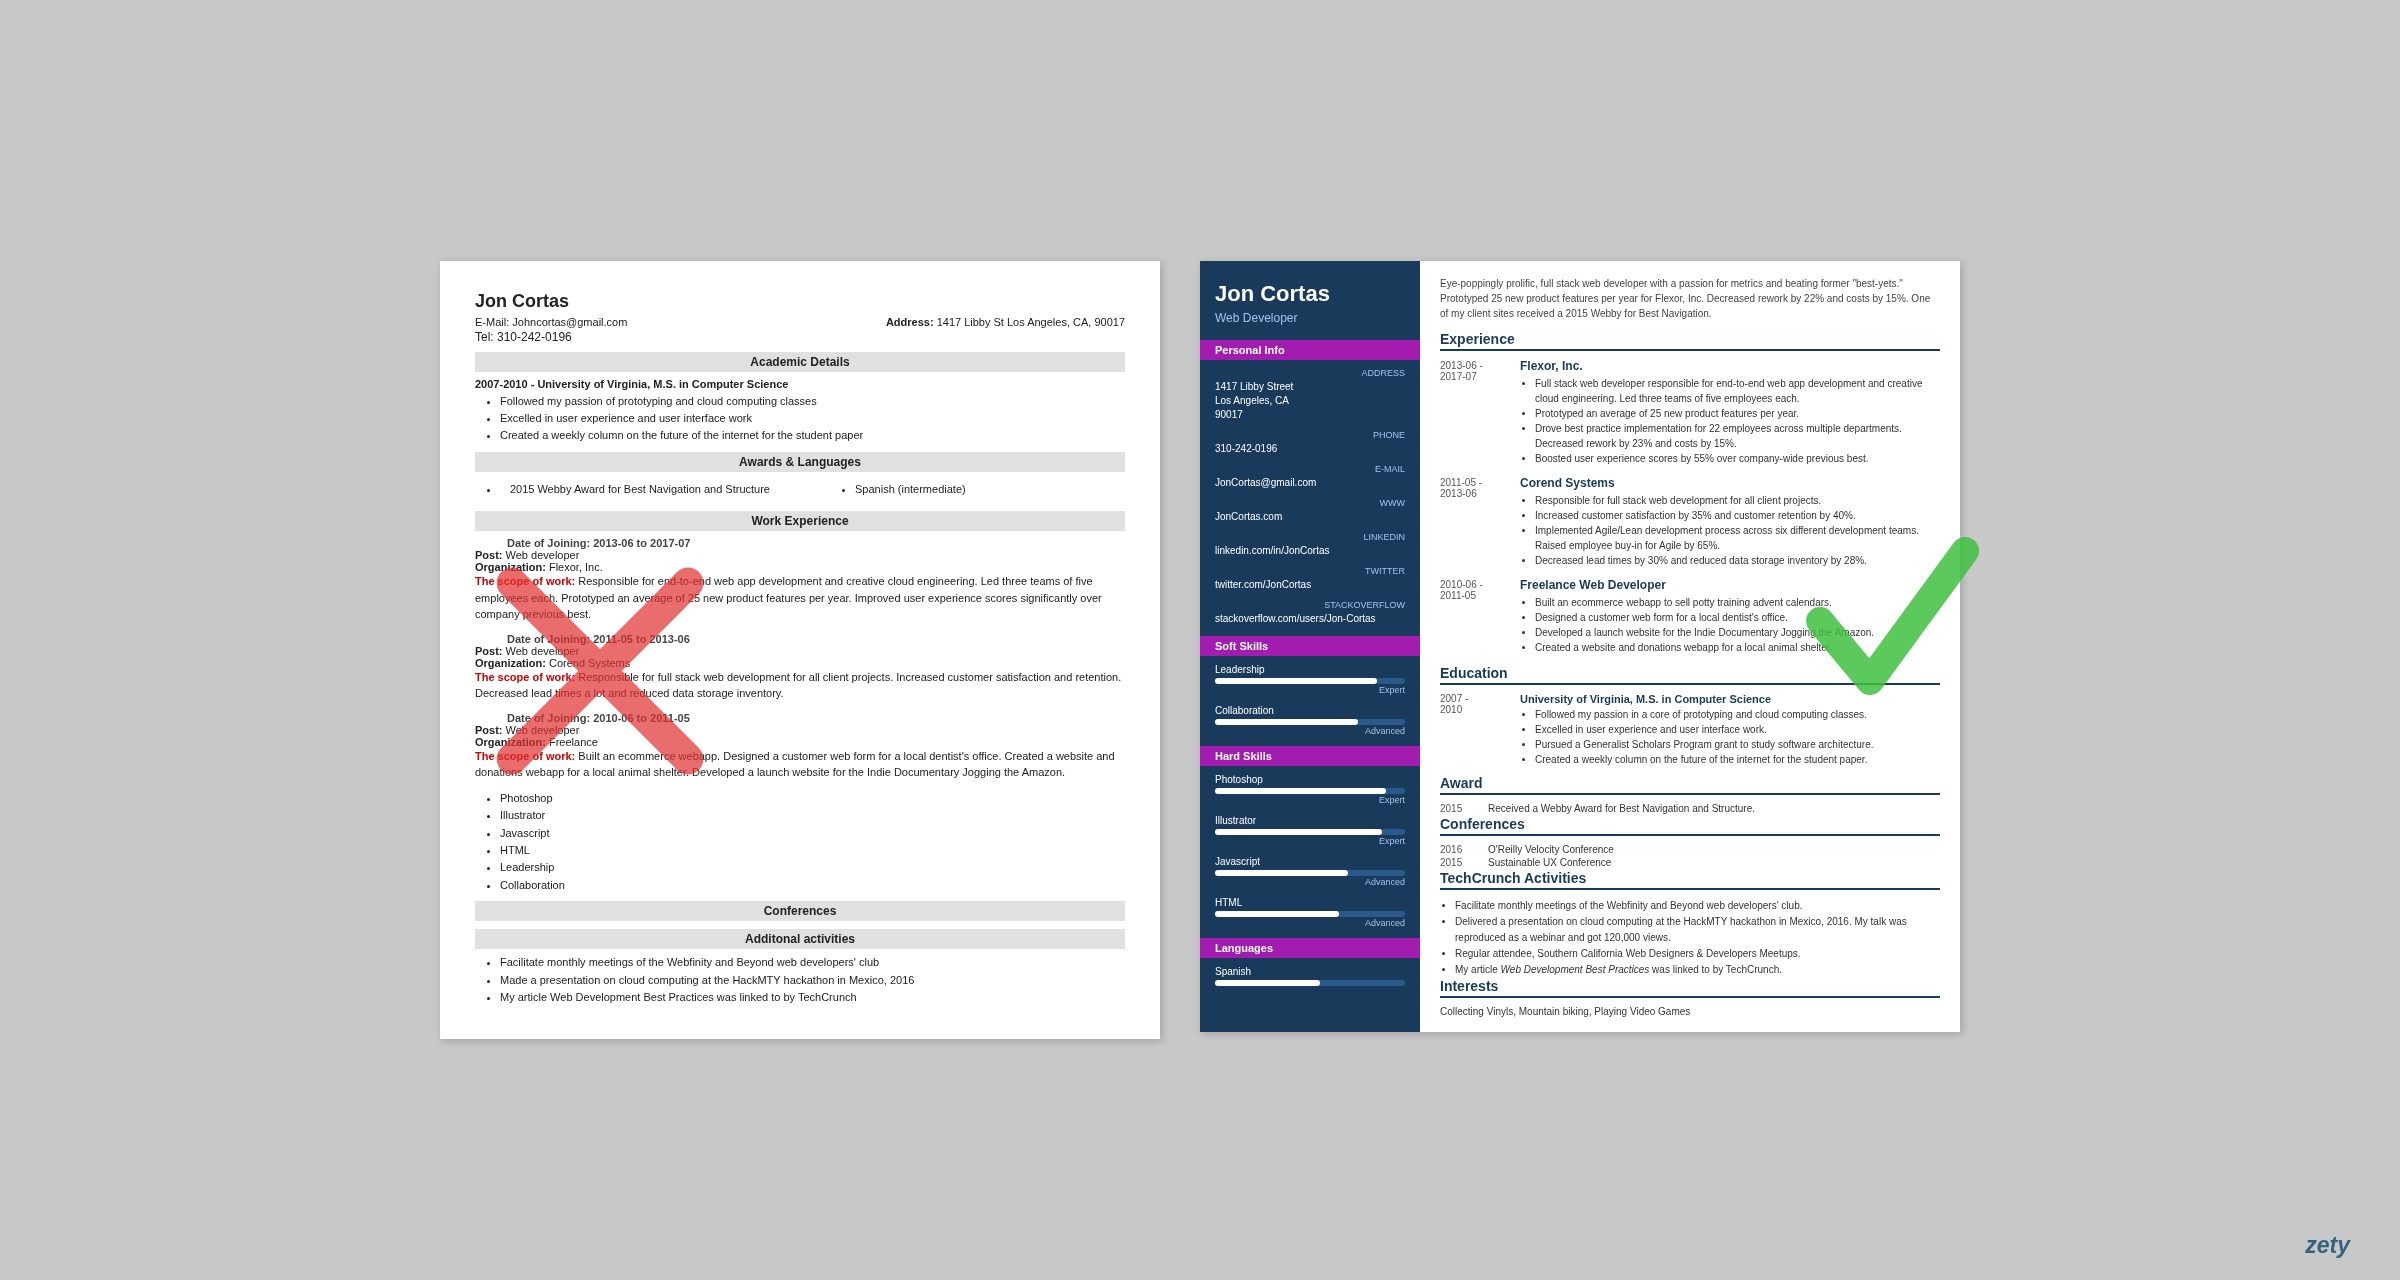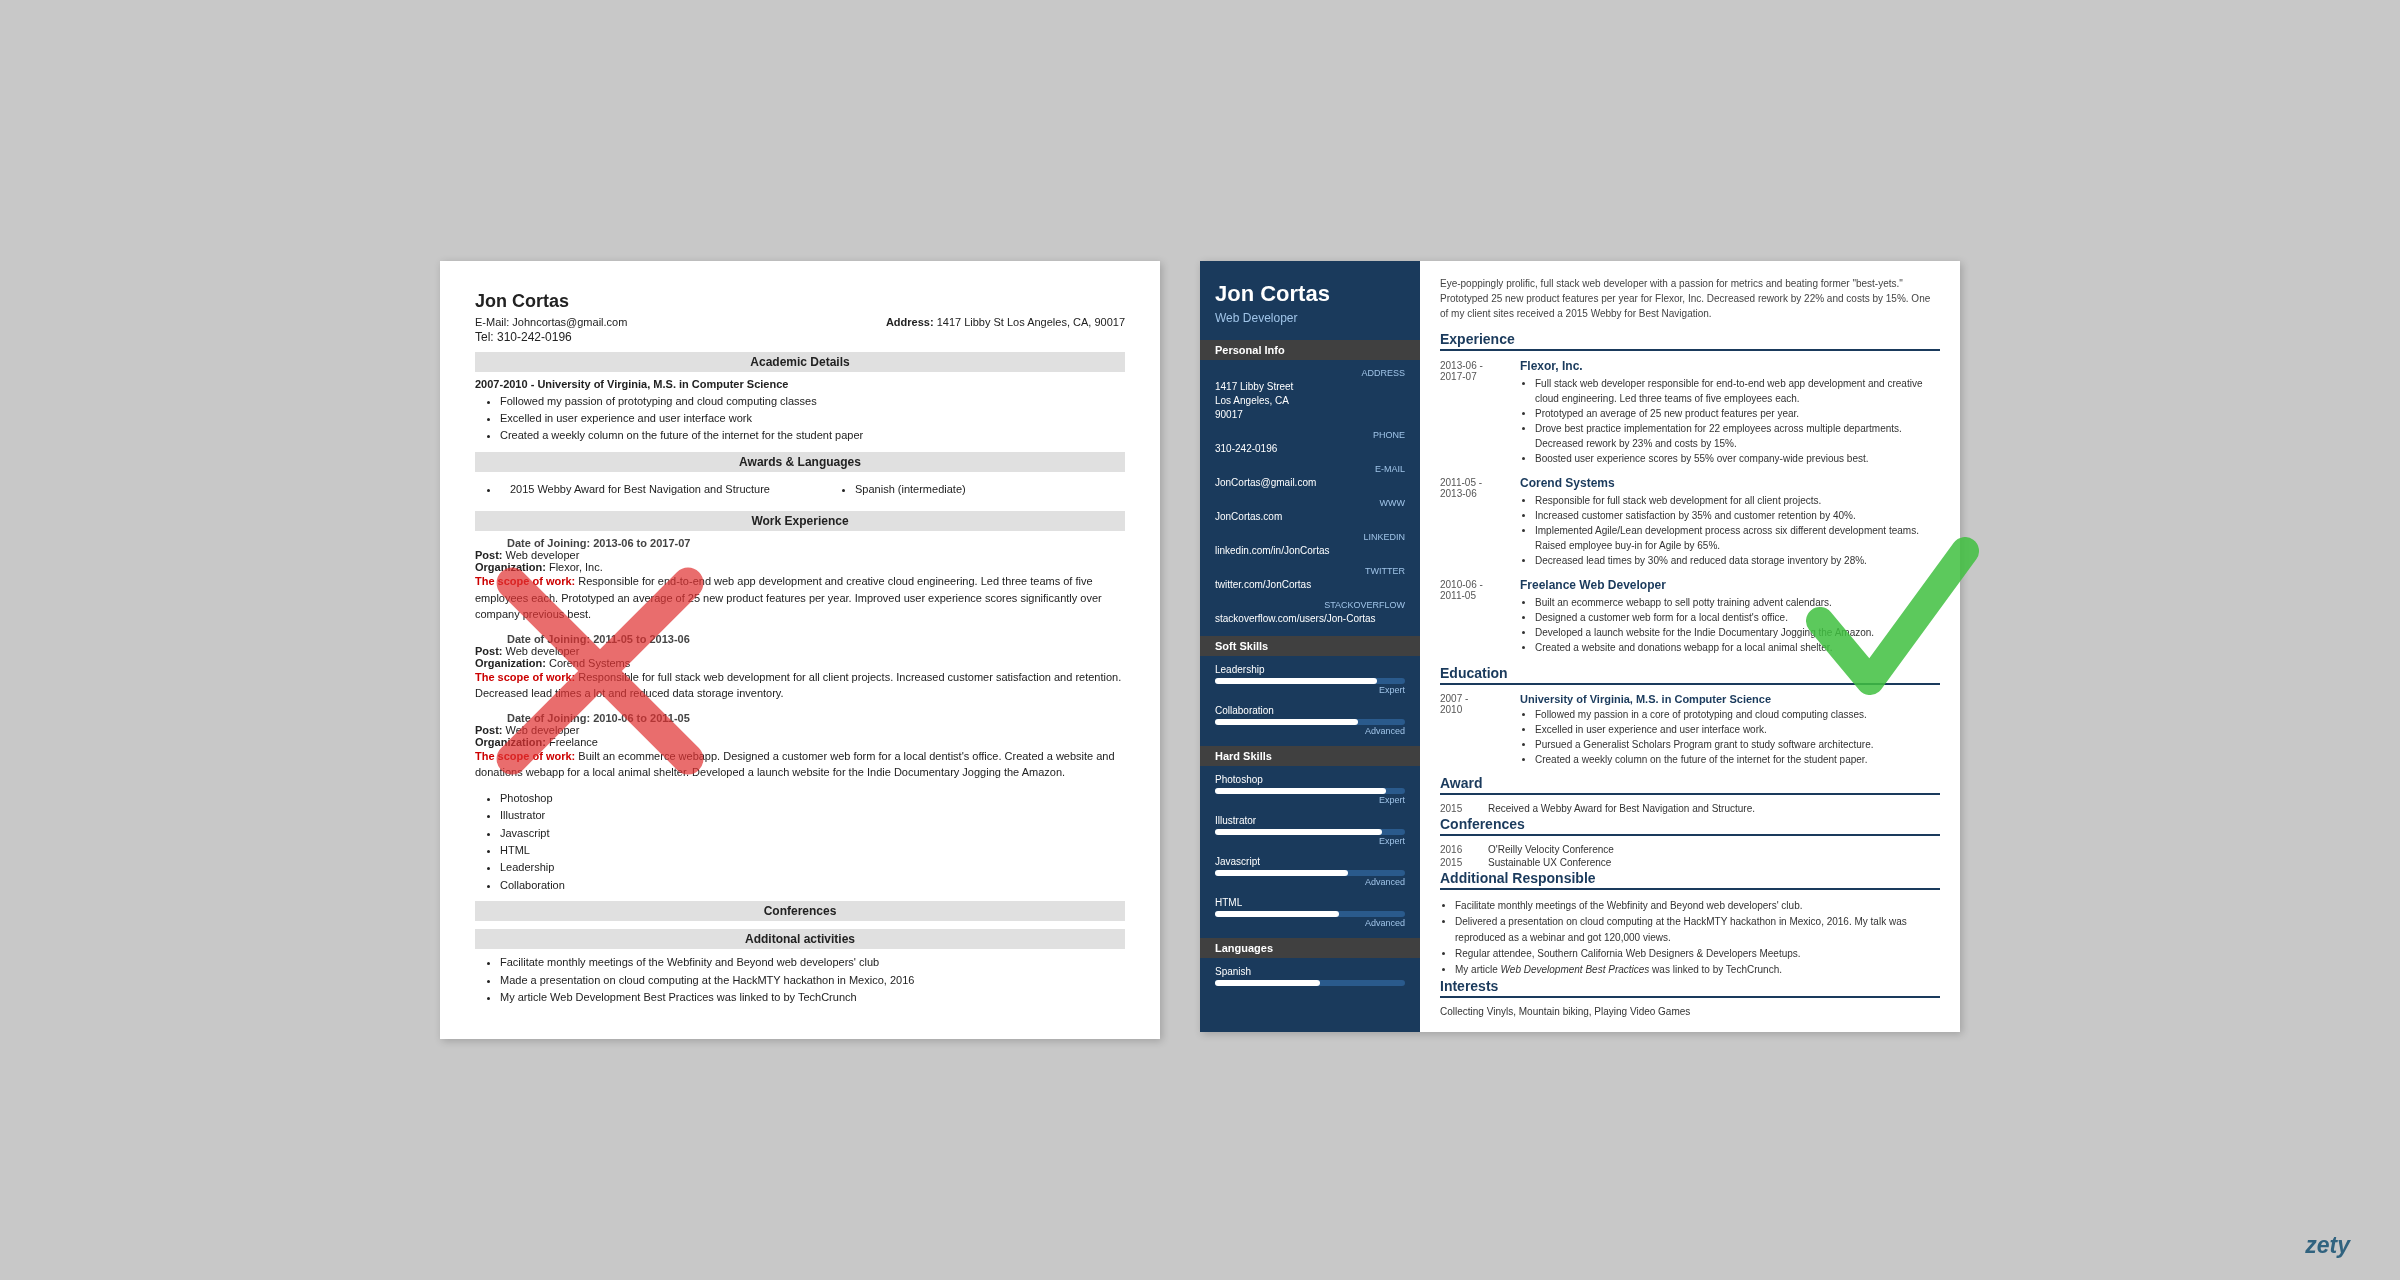--- a/index.html
+++ b/index.html
@@ -133,21 +133,21 @@
     .right-sidebar .title {
       font-size: 12px;
       color: #a0c4e8;
       margin-bottom: 15px;
     }
 
     .sidebar-section-title {
       font-size: 11px;
       font-weight: bold;
       color: white;
-      background: #404040;
+      background: #a21caf;
       padding: 4px 6px;
       margin: 10px -15px 8px -15px;
       padding-left: 15px;
     }
 
     .sidebar-info-label {
       font-size: 9px;
       color: #a0c4e8;
       text-transform: uppercase;
       margin-top: 8px;
@@ -556,21 +556,21 @@
       <div class="right-section-title">Conferences</div>
       <div class="conf-entry">
         <div class="conf-year">2016</div>
         <div class="conf-name">O'Reilly Velocity Conference</div>
       </div>
       <div class="conf-entry">
         <div class="conf-year">2015</div>
         <div class="conf-name">Sustainable UX Conference</div>
       </div>
 
-      <div class="right-section-title">Additional Responsible</div>
+      <div class="right-section-title">TechCrunch Activities</div>
       <ul class="additional-bullets">
         <li>Facilitate monthly meetings of the Webfinity and Beyond web developers' club.</li>
         <li>Delivered a presentation on cloud computing at the HackMTY hackathon in Mexico, 2016. My talk was reproduced as a webinar and got 120,000 views.</li>
         <li>Regular attendee, Southern California Web Designers &amp; Developers Meetups.</li>
         <li>My article <em>Web Development Best Practices</em> was linked to by TechCrunch.</li>
       </ul>
 
       <div class="right-section-title">Interests</div>
       <div class="interests-text">Collecting Vinyls, Mountain biking, Playing Video Games</div>
     </div>

